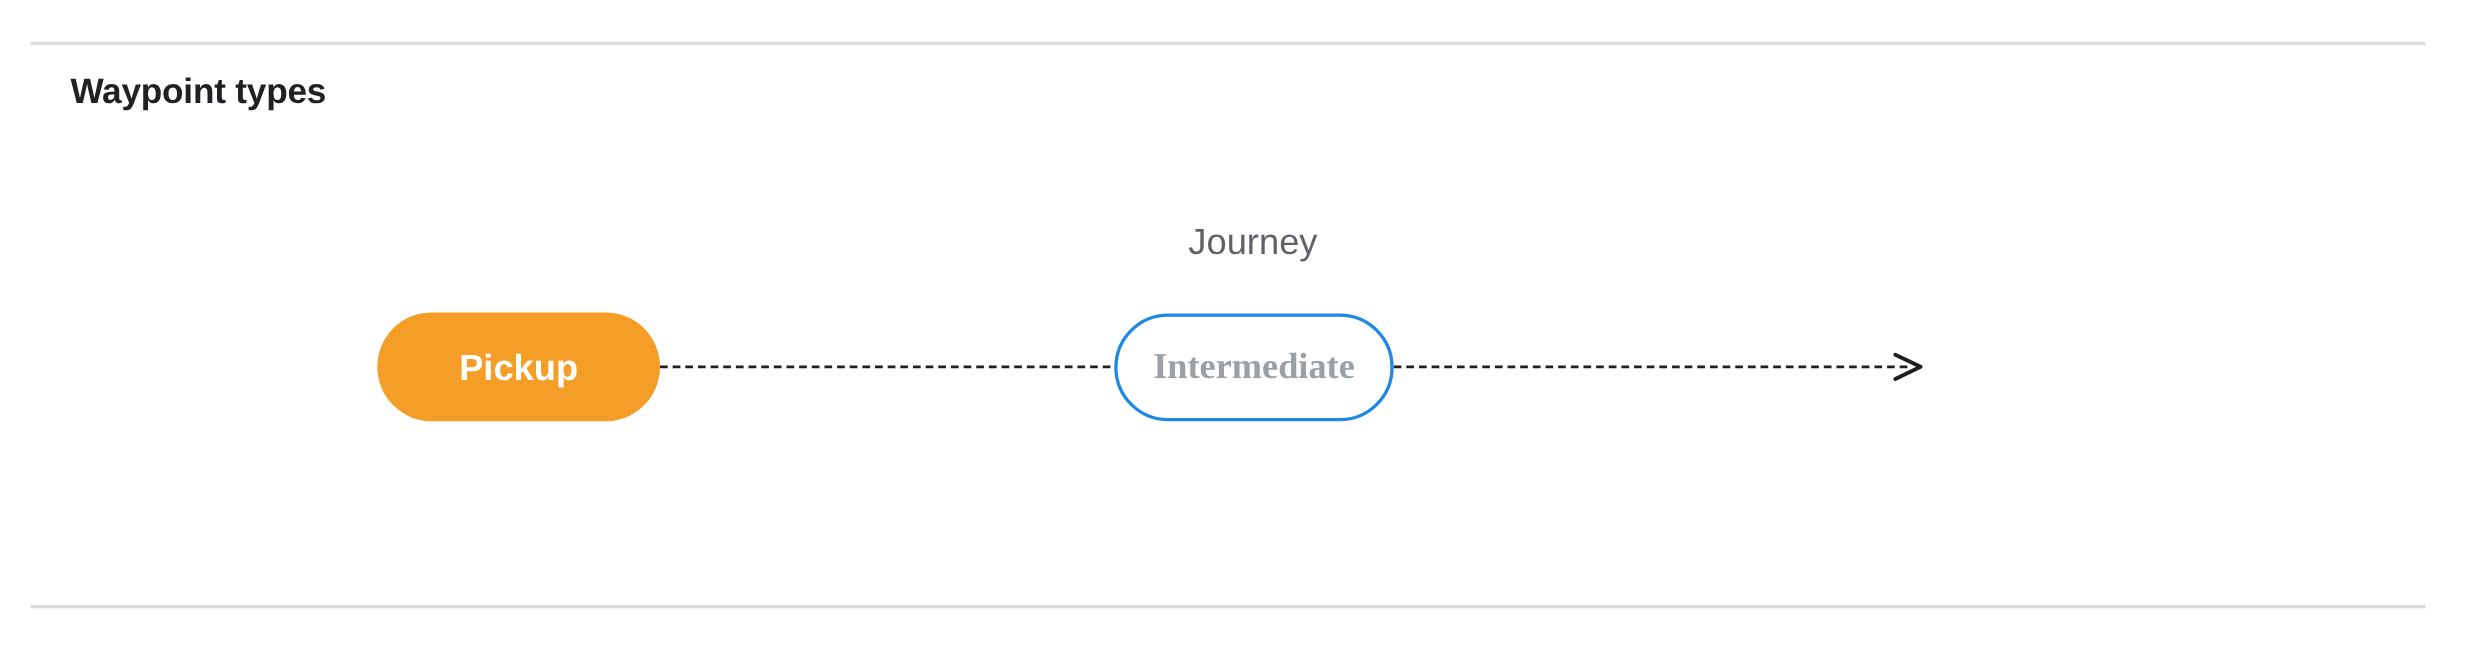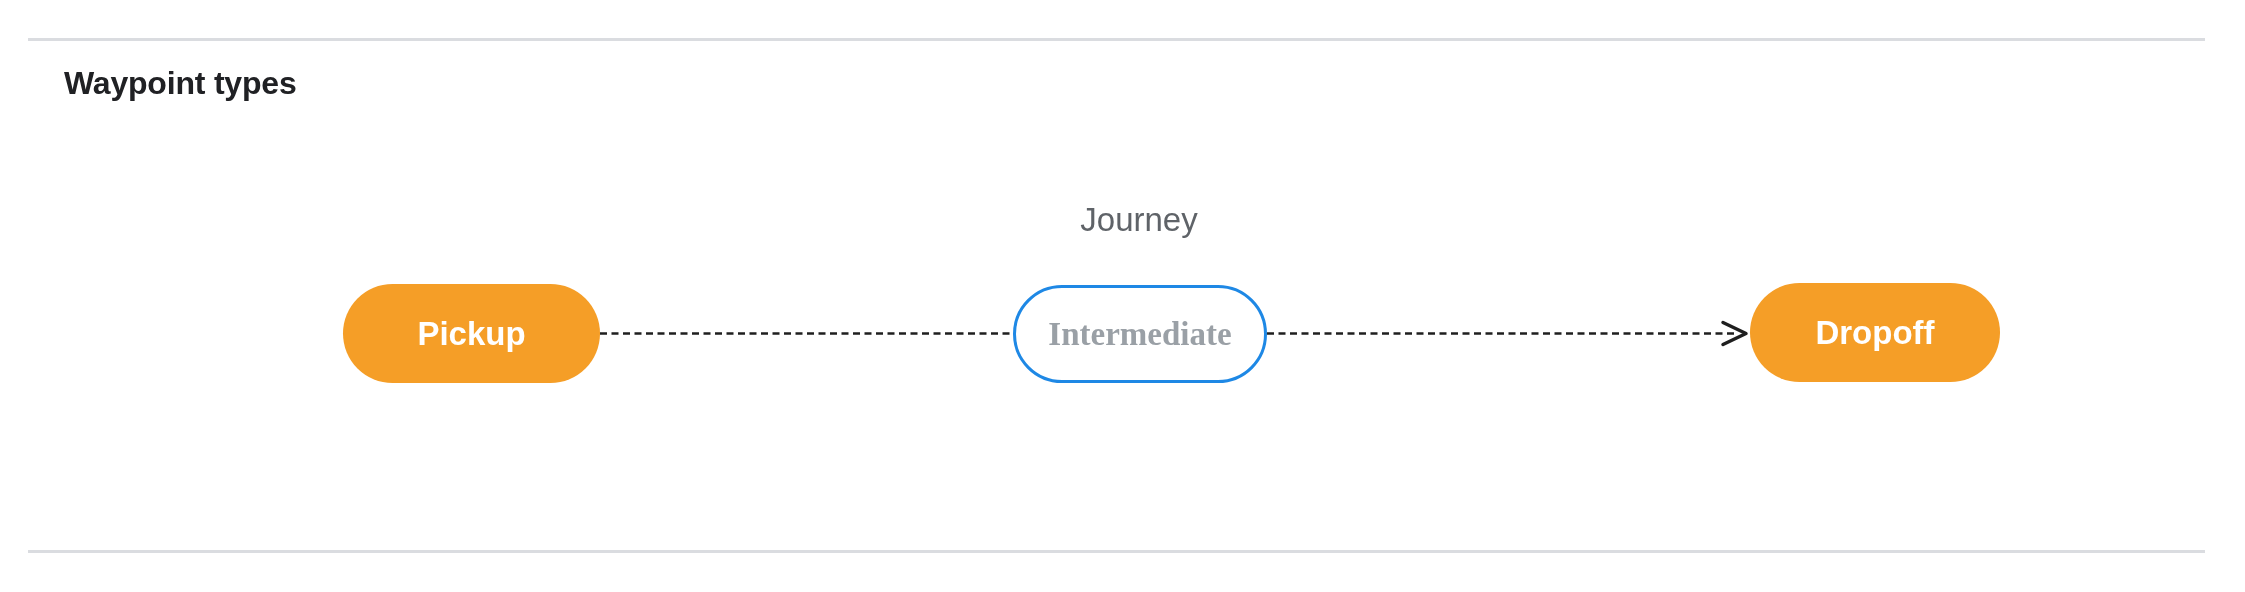--- a/index.html
+++ b/index.html
@@ -126,19 +126,18 @@
 
     <svg class="connector" viewBox="0 0 2245 592" aria-hidden="true">
       <line class="dash" x1="600" y1="333.5" x2="1738" y2="333.5"></line>
       <path class="vee" d="M1723 322.5 L1746 333.5 L1723 344.5"></path>
     </svg>
 
     <div class="pill terminal pickup">Pickup</div>
 
     <div class="pill outline mid">Intermediate</div>
 
-    <div class="pill terminal dropoff">Dropoff</div>
 
   </div>
 
   <div class="divider bottom"></div>
 
 </div>
 
 </body></html>

